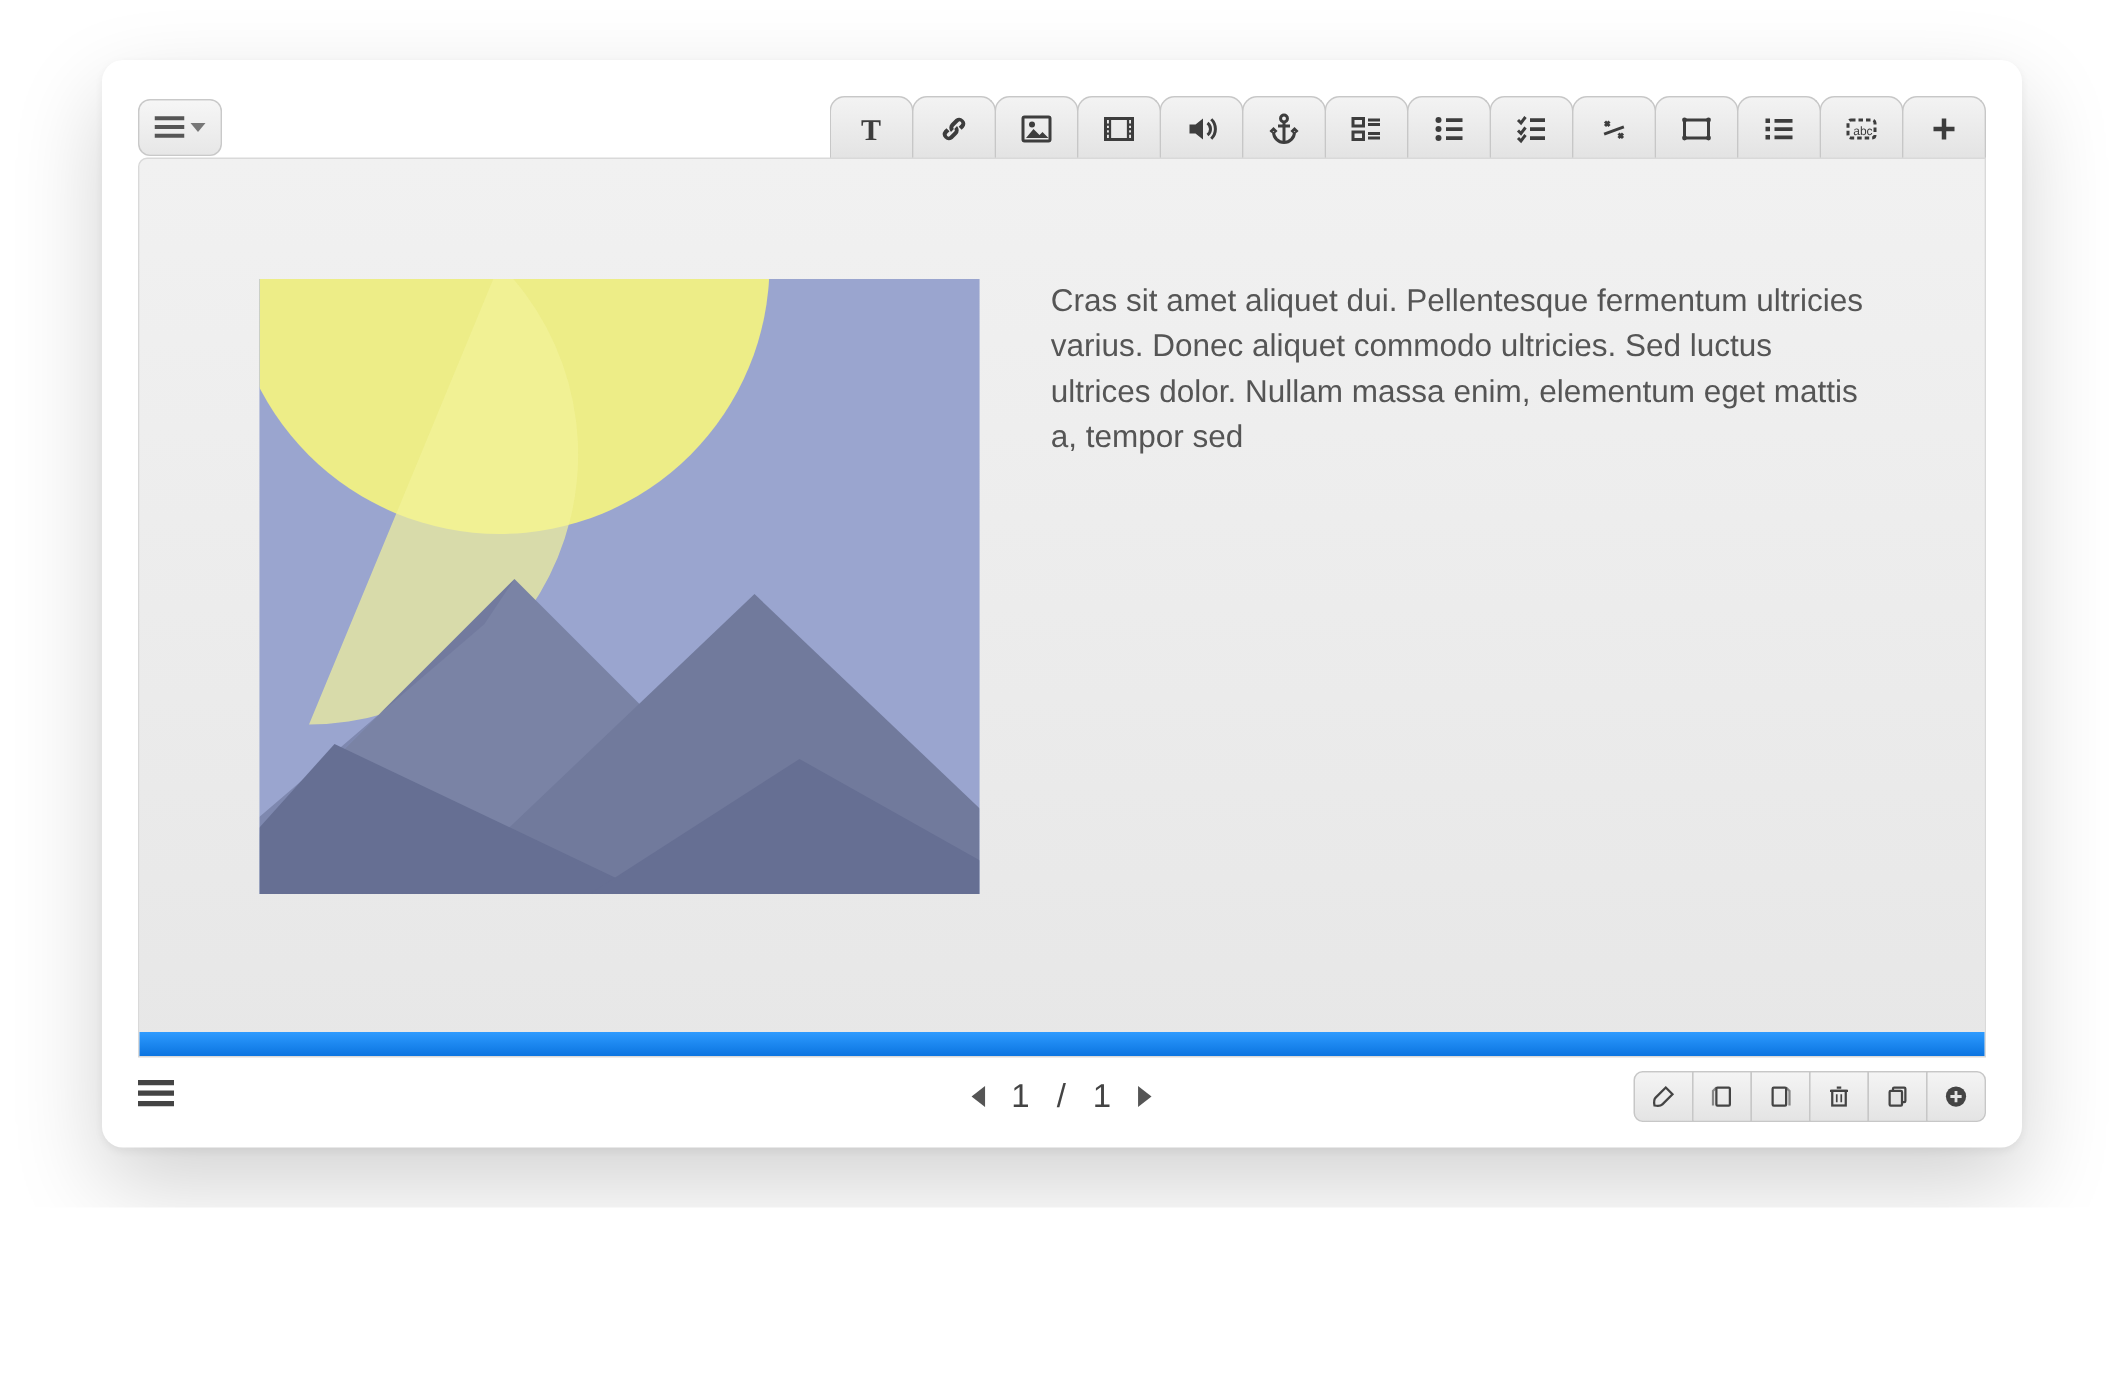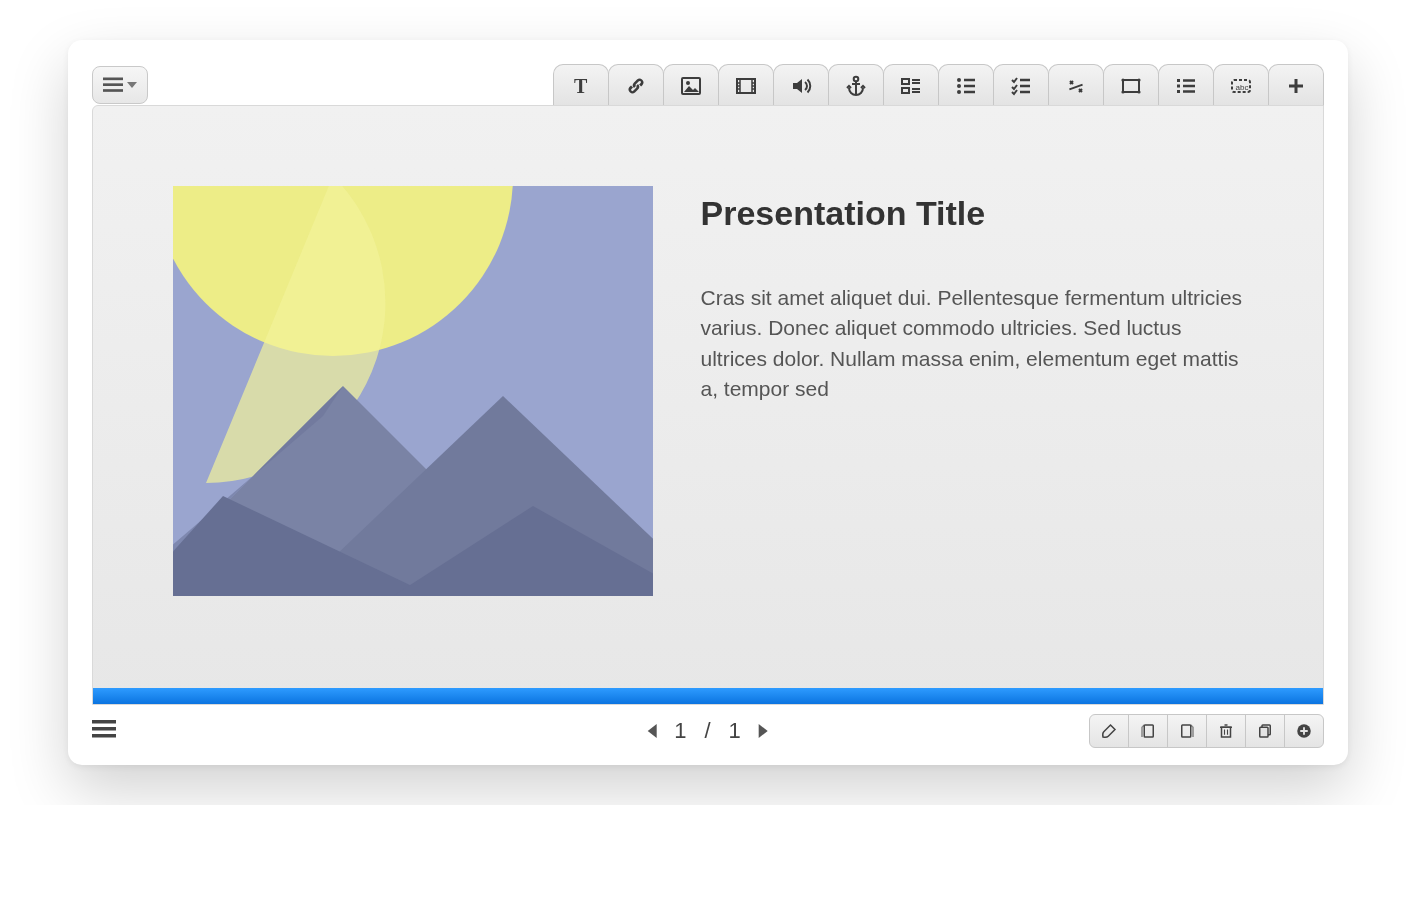--- a/index.html
+++ b/index.html
@@ -286,21 +286,20 @@
           <circle cx="160" cy="-10" r="180" fill="#eded87"></circle>
           <path d="M160 -10 a180 180 0 0 1 -127 307 L160 -10z" fill="#f2f29a" opacity="0.7"></path>
           <polygon points="-40,410 170,200 380,410" fill="#7a83a5"></polygon>
           <polygon points="120,410 330,210 540,410" fill="#717a9c"></polygon>
           <polygon points="-60,410 150,230 170,200 -40,410" fill="#6c7599" opacity="0.6"></polygon>
           <polygon points="-40,410 260,410 50,310" fill="#666f93"></polygon>
           <polygon points="220,410 520,410 360,320" fill="#666f93"></polygon>
         </svg>
       </div>
       <div class="text-col">
-        <h1>Presentation Title</h1>
         <p>Cras sit amet aliquet dui. Pellentesque fermentum ultricies varius. Donec aliquet commodo ultricies. Sed luctus ultrices dolor. Nullam massa enim, elementum eget mattis a, tempor sed</p>
       </div>
     </div>
     <div class="progress-bar"></div>
   </div>
 
   <div class="bottombar rel">
     <div class="bb-left">
       <svg viewBox="0 0 24 18">
           <rect width="24" height="3.5"></rect>

